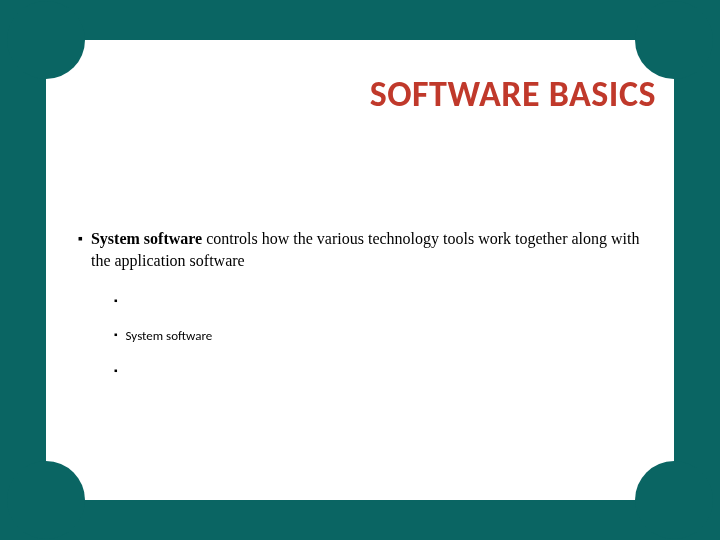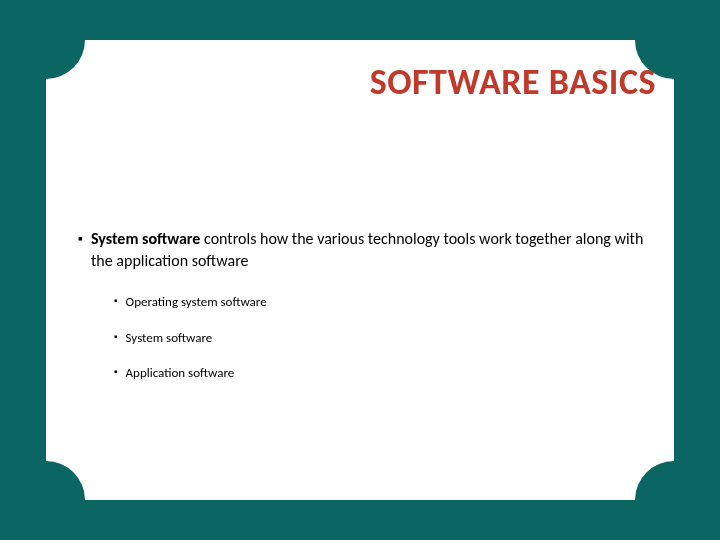--- a/index.html
+++ b/index.html
@@ -25,21 +25,21 @@
     height: 78px;
     background: #0a6563;
     border-radius: 50%;
   }
   .cutout.tl { left: 7px;  top: 1px; }
   .cutout.tr { left: 635px; top: 1px; }
   .cutout.bl { left: 7px;  top: 461px; }
   .cutout.br { left: 635px; top: 461px; }
   .title {
     position: absolute;
-    top: 60px;
+    top: 72px;
     right: 64px;
     color: #c0392b;
     font-size: 36px;
     font-weight: 700;
     letter-spacing: 0.5px;
     margin-left: 12px;
   }
   .content {
     position: absolute;
     left: 78px;
@@ -53,21 +53,21 @@
     display: flex;
     align-items: flex-start;
     margin-bottom: 22px;
   }
   .bullet-lg {
     font-size: 14px;
     margin-right: 8px;
     line-height: 1.5;
     color: #000;
   }
-  .main-text { flex: 1; }
+  .main-text { flex: 1; font-family: Liberation Serif, serif; }
   .bold { font-weight: 700; }
   .sub-list {
     margin-left: 36px;
   }
   .sub-item {
     display: flex;
     align-items: flex-start;
     font-size: 13px;
     margin-bottom: 18px;
   }
@@ -92,24 +92,22 @@
 <div class="content">
   <div class="main-item">
     <span class="bullet-lg">▪</span>
     <span class="main-text">
       <span class="bold">System software</span><span>  controls how the various technology tools work together along with the application software</span>
     </span>
   </div>
   <div class="sub-list">
     <div class="sub-item">
       <span class="bullet-sm">▪</span>
-      <span>Operating system software</span>
     </div>
     <div class="sub-item">
       <span class="bullet-sm">▪</span>
       <span>System software</span>
     </div>
     <div class="sub-item">
       <span class="bullet-sm">▪</span>
-      <span>Application software</span>
     </div>
   </div>
 </div>
 
 </body></html>

